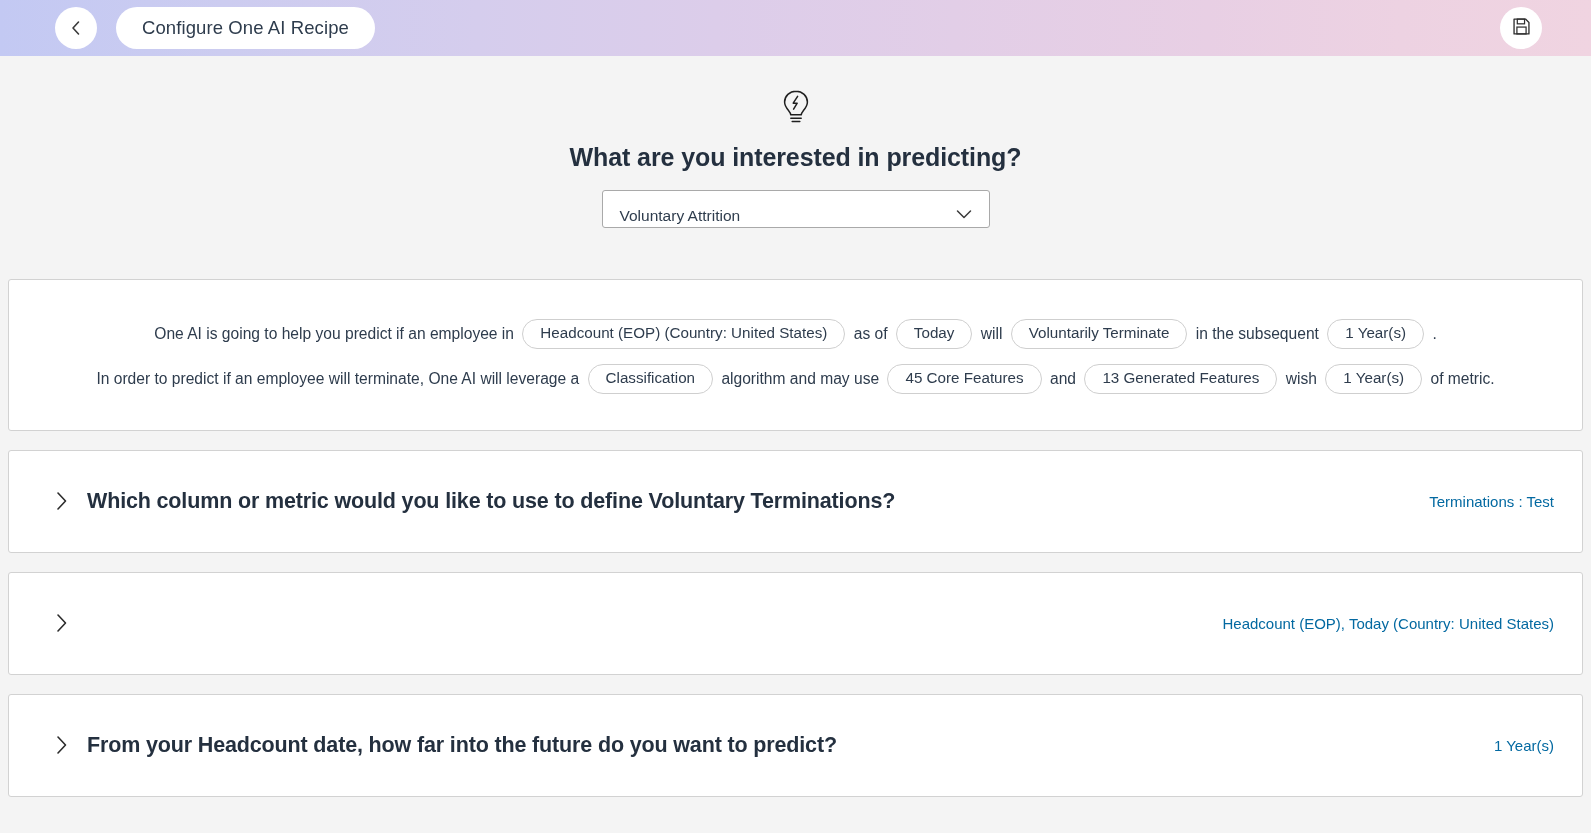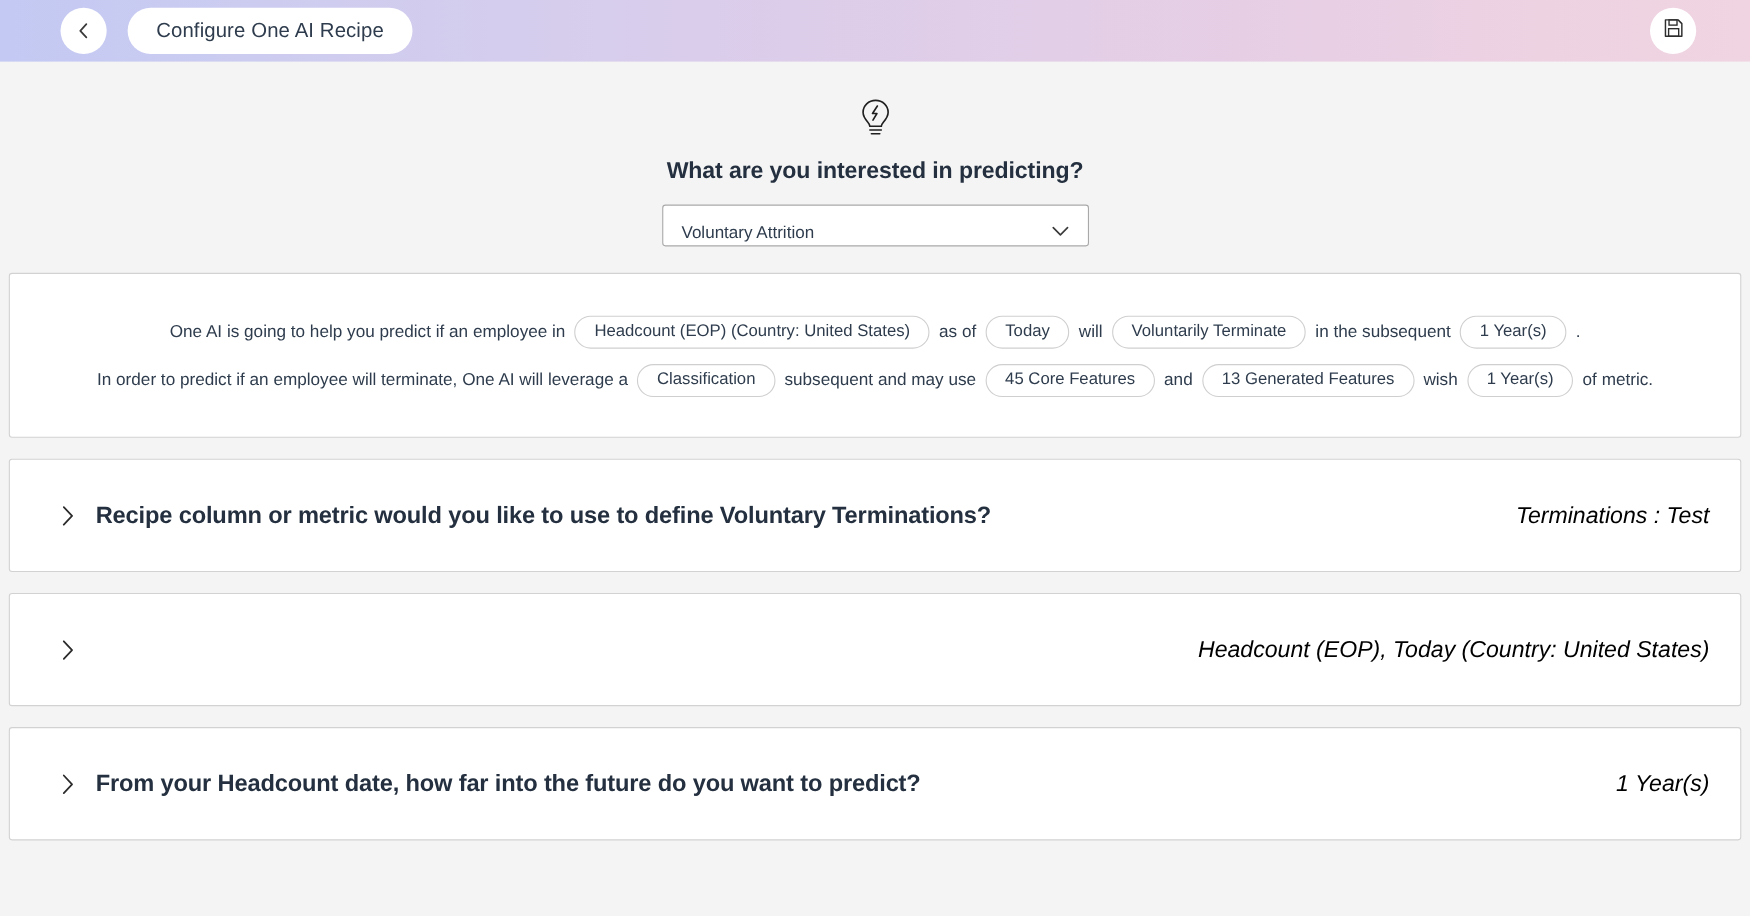--- a/index.html
+++ b/index.html
@@ -76,21 +76,21 @@
   .page {
     padding: 0;
   }
 
   .intro {
     text-align: center;
     padding-top: 33px;
   }
   .bulb-icon { display:inline-block; }
   .headline {
-    font-size: 21px;
+    font-size: 25px;
     font-weight: bold;
     color: #24303f;
     margin-top: 12px;
     letter-spacing: -0.1px;
   }
   .select-wrap {
     margin: 18px auto 0 auto;
     width: 388px;
     height: 38px;
     border: 1px solid #a9a9a9;
@@ -112,21 +112,21 @@
   
   .card {
     background: #ffffff;
     border: 1px solid #d2d2d2;
     border-radius: 3px;
     margin: 0 8px;
     box-sizing: border-box;
   }
 
   .summary-card {
-    margin-top: 24px;
+    margin-top: 51px;
     padding: 36px 20px 34px 20px;
   }
   .sentence {
     text-align: center;
     font-size: 15.6px;
     color: #2e3c4d;
     line-height: 34px;
   }
   .sentence + .sentence { margin-top: 10px; }
   .chip {
@@ -164,23 +164,22 @@
   }
   .acc-title {
     font-size: 21.5px;
     font-weight: bold;
     color: #24303f;
     letter-spacing: -0.15px;
     white-space: nowrap;
   }
   .acc-spacer { flex: 1 1 auto; }
   .acc-value {
-    font-size: 21px;
-    font-style: italic;
-    color: #000000;
+    font-size: 15px;
+    color: #0369a1;
     white-space: nowrap;
   }
 </style>
 </head>
 <body>
 
 <div class="topbar">
 
   <div class="back-btn">
     <span>
@@ -241,37 +240,37 @@
       <span class="txt">will</span>
       <span class="chip">Voluntarily Terminate</span>
       <span class="txt">in the subsequent</span>
       <span class="chip">1 Year(s)</span>
       <span class="txt">.</span>
     </div>
 
     <div class="sentence">
       <span class="txt">In order to predict if an employee will terminate, One AI will leverage a</span>
       <span class="chip">Classification</span>
-      <span class="txt">subsequent and may use</span>
+      <span class="txt">algorithm and may use</span>
       <span class="chip">45 Core Features</span>
       <span class="txt">and</span>
       <span class="chip">13 Generated Features</span>
       <span class="txt">wish</span>
       <span class="chip">1 Year(s)</span>
       <span class="txt">of metric.</span>
     </div>
   </div>
 
   <div class="card accordion">
     <span class="chev">
       <svg width="18" height="26" viewBox="0 0 18 26">
         <polyline points="5,5 12.5,13 5,21" fill="none" stroke="#2b2b2b" stroke-width="1.6" stroke-linecap="round" stroke-linejoin="round"></polyline>
       </svg>
     </span>
-    <span class="acc-title">Recipe column or metric would you like to use to define Voluntary Terminations?</span>
+    <span class="acc-title">Which column or metric would you like to use to define Voluntary Terminations?</span>
     <span class="acc-spacer"></span>
     <span class="acc-value">Terminations : Test</span>
   </div>
 
   <div class="card accordion">
     <span class="chev">
       <svg width="18" height="26" viewBox="0 0 18 26">
         <polyline points="5,5 12.5,13 5,21" fill="none" stroke="#2b2b2b" stroke-width="1.6" stroke-linecap="round" stroke-linejoin="round"></polyline>
       </svg>
     </span>

